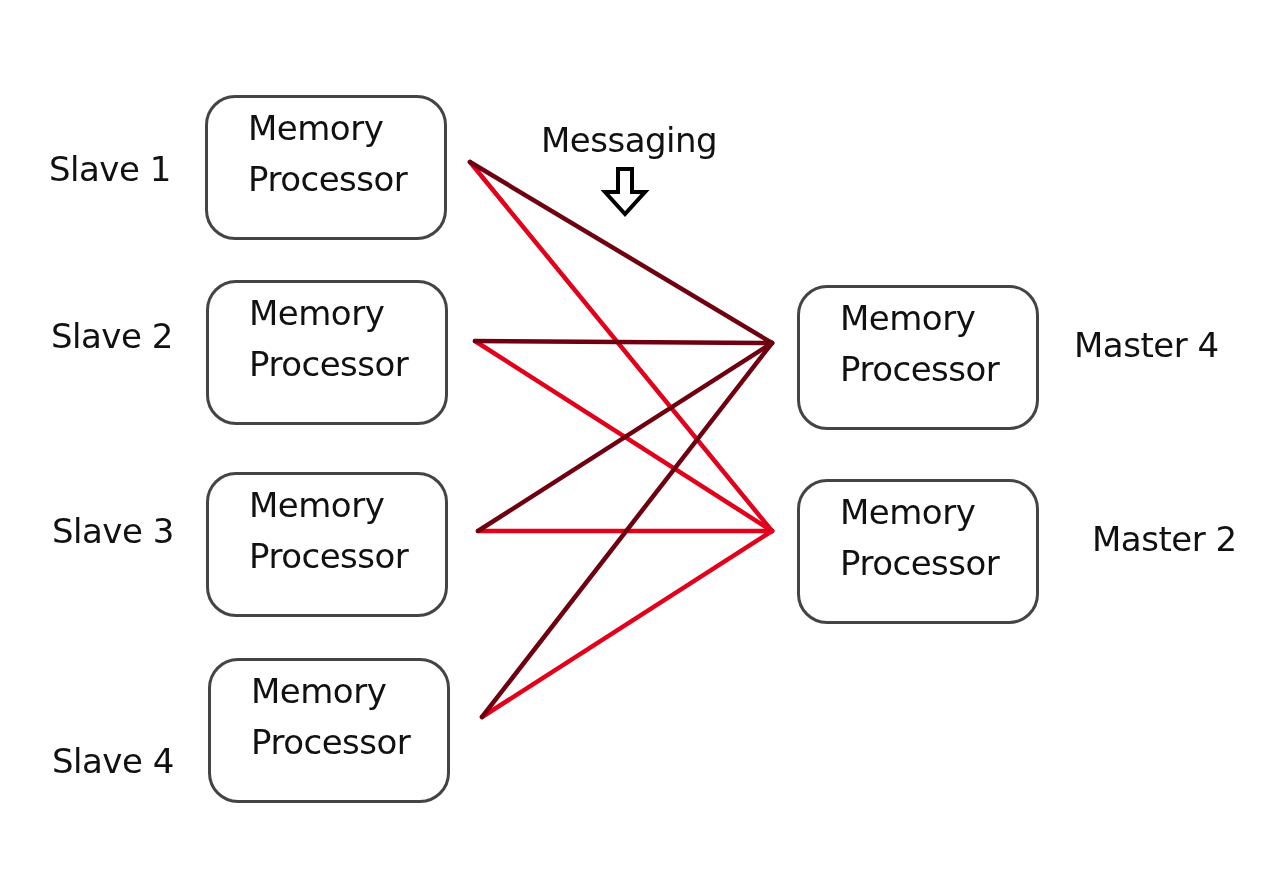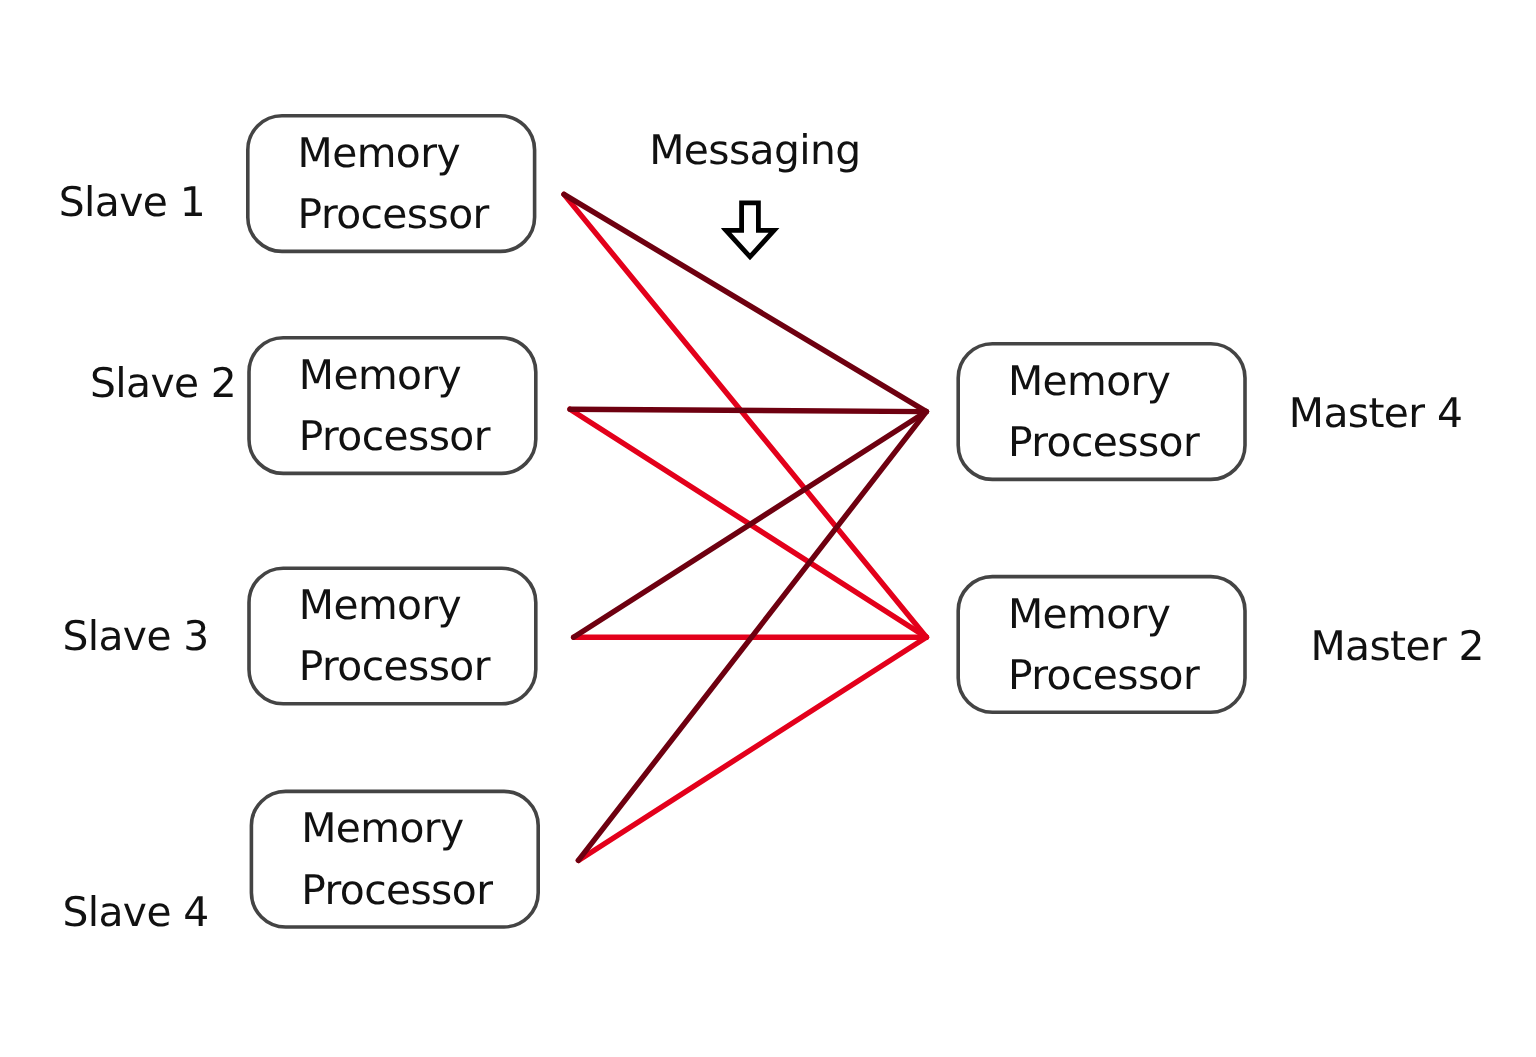--- a/index.html
+++ b/index.html
@@ -1,19 +1,19 @@
 <!DOCTYPE html>
 <html><head>
   <meta charset="utf-8">
   <style>
     html, body { margin: 0; padding: 0; background: #ffffff; }
     body { width: 1280px; height: 881px; position: relative; overflow: hidden;
            font-family: "DejaVu Sans", sans-serif; color: #111; }
     #links { position: absolute; left: 0; top: 0; width: 1280px; height: 881px; }
-    .node { position: absolute; width: 242px; height: 116px; border: 3.5px solid #444;
+    .node { position: absolute; width: 242px; height: 145px; border: 3.5px solid #444;
             border-radius: 30px; box-sizing: border-box; background: #fff; }
     .node .line1, .node .line2 { position: absolute; left: 40px; font-size: 34px; line-height: 40px;
             white-space: nowrap; letter-spacing: -0.5px; }
     .node .line1 { top: 10px; }
     .node .line2 { top: 61px; text-align: center; }
     .label { position: absolute; font-size: 34px; line-height: 40px; white-space: nowrap; letter-spacing: -0.5px; }
     .title { position: absolute; font-size: 34px; line-height: 40px; white-space: nowrap; letter-spacing: -0.5px; }
     .arrow { position: absolute; }
   </style>
 </head>
@@ -23,28 +23,28 @@
     <line x1="470" y1="162" x2="772" y2="531" stroke="#e3001b" stroke-width="4.5" stroke-linecap="round"></line>
     <line x1="475" y1="341" x2="772" y2="531" stroke="#e3001b" stroke-width="4.5" stroke-linecap="round"></line>
     <line x1="478" y1="531" x2="772" y2="531" stroke="#e3001b" stroke-width="4.5" stroke-linecap="round"></line>
     <line x1="482" y1="717" x2="772" y2="531" stroke="#e3001b" stroke-width="4.5" stroke-linecap="round"></line>
     <line x1="470" y1="162" x2="772" y2="343" stroke="#6e0010" stroke-width="4.5" stroke-linecap="round"></line>
     <line x1="475" y1="341" x2="772" y2="343" stroke="#6e0010" stroke-width="4.5" stroke-linecap="round"></line>
     <line x1="478" y1="531" x2="772" y2="343" stroke="#6e0010" stroke-width="4.5" stroke-linecap="round"></line>
     <line x1="482" y1="717" x2="772" y2="343" stroke="#6e0010" stroke-width="4.5" stroke-linecap="round"></line>
   </svg>
 
-<div class="title" style="left:541px; top:106px;">Messaging</div>
+<div class="title" style="left:541px; top:120px;">Messaging</div>
 
 <svg class="arrow" style="left:601px; top:166px;" width="50" height="52" viewBox="0 0 50 52">
   <path d="M17 3 H31 V26 H44 L24 48 L4 26 H17 Z" fill="#fff" stroke="#000" stroke-width="4" stroke-linejoin="miter"></path>
 </svg>
 
 <div class="label" style="left:49px; top:149px;">Slave 1</div>
-<div class="label" style="left:51px; top:300px;margin-left:24px;">Slave 2</div>
+<div class="label" style="left:51px; top:316px;">Slave 2</div>
 <div class="label" style="left:52px; top:511px;">Slave 3</div>
 <div class="label" style="left:52px; top:701px;margin-top:40px;">Slave 4</div>
 
 <div class="node" style="left:205px; top:95px;">
   <span class="line1">Memory</span>
   <span class="line2">Processor</span>
 </div>
 <div class="node" style="left:206px; top:280px;">
   <span class="line1">Memory</span>
   <span class="line2">Processor</span>

